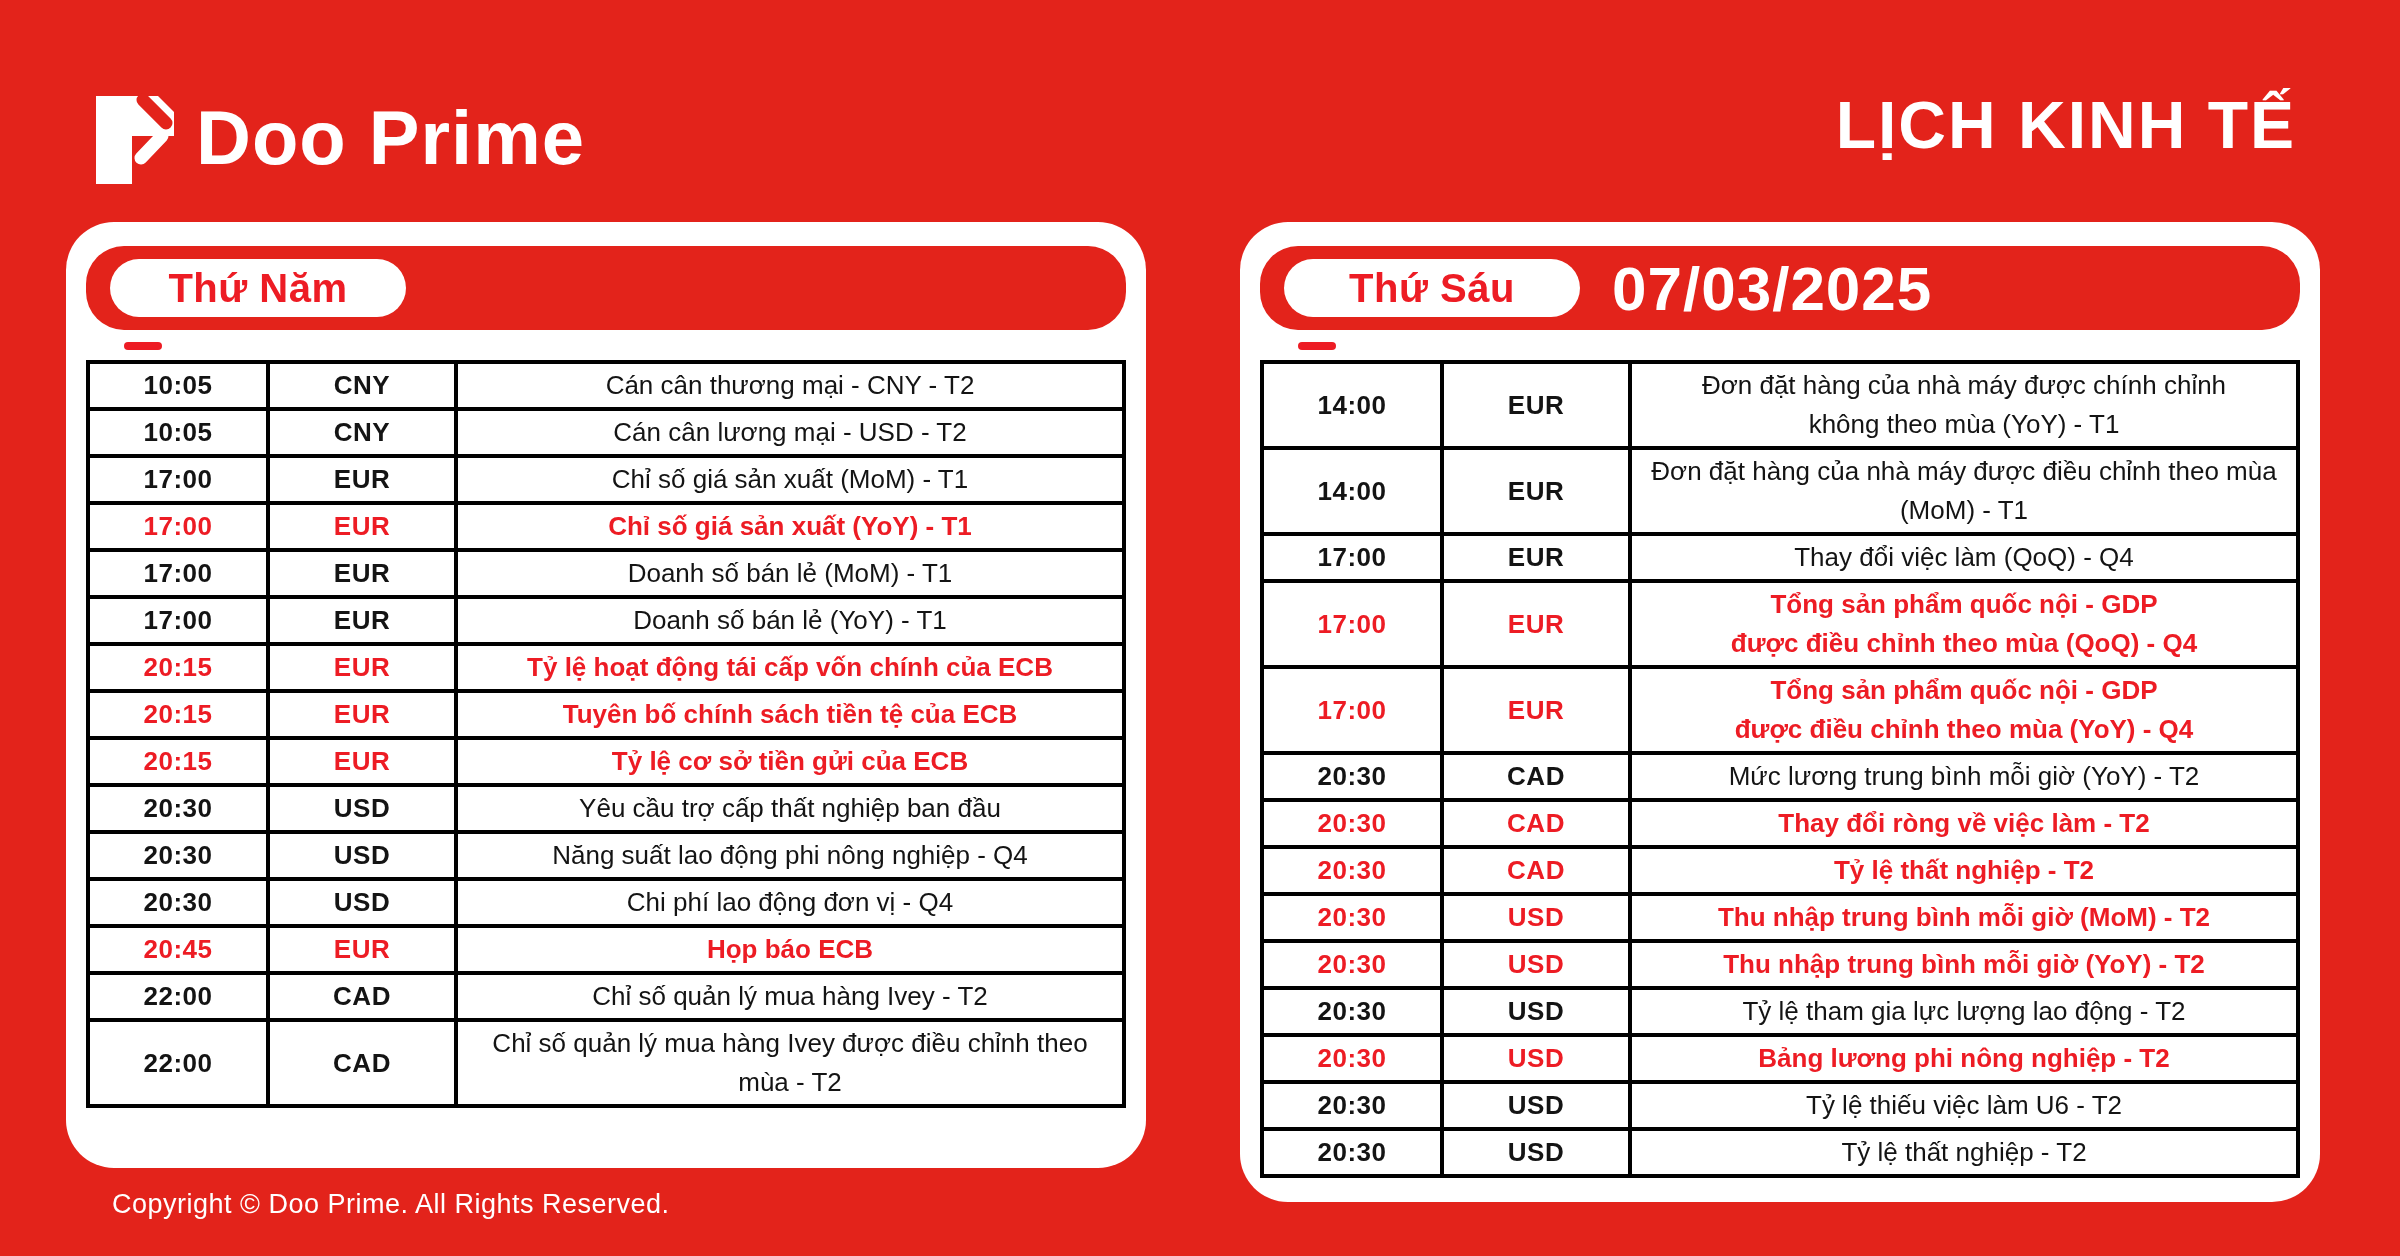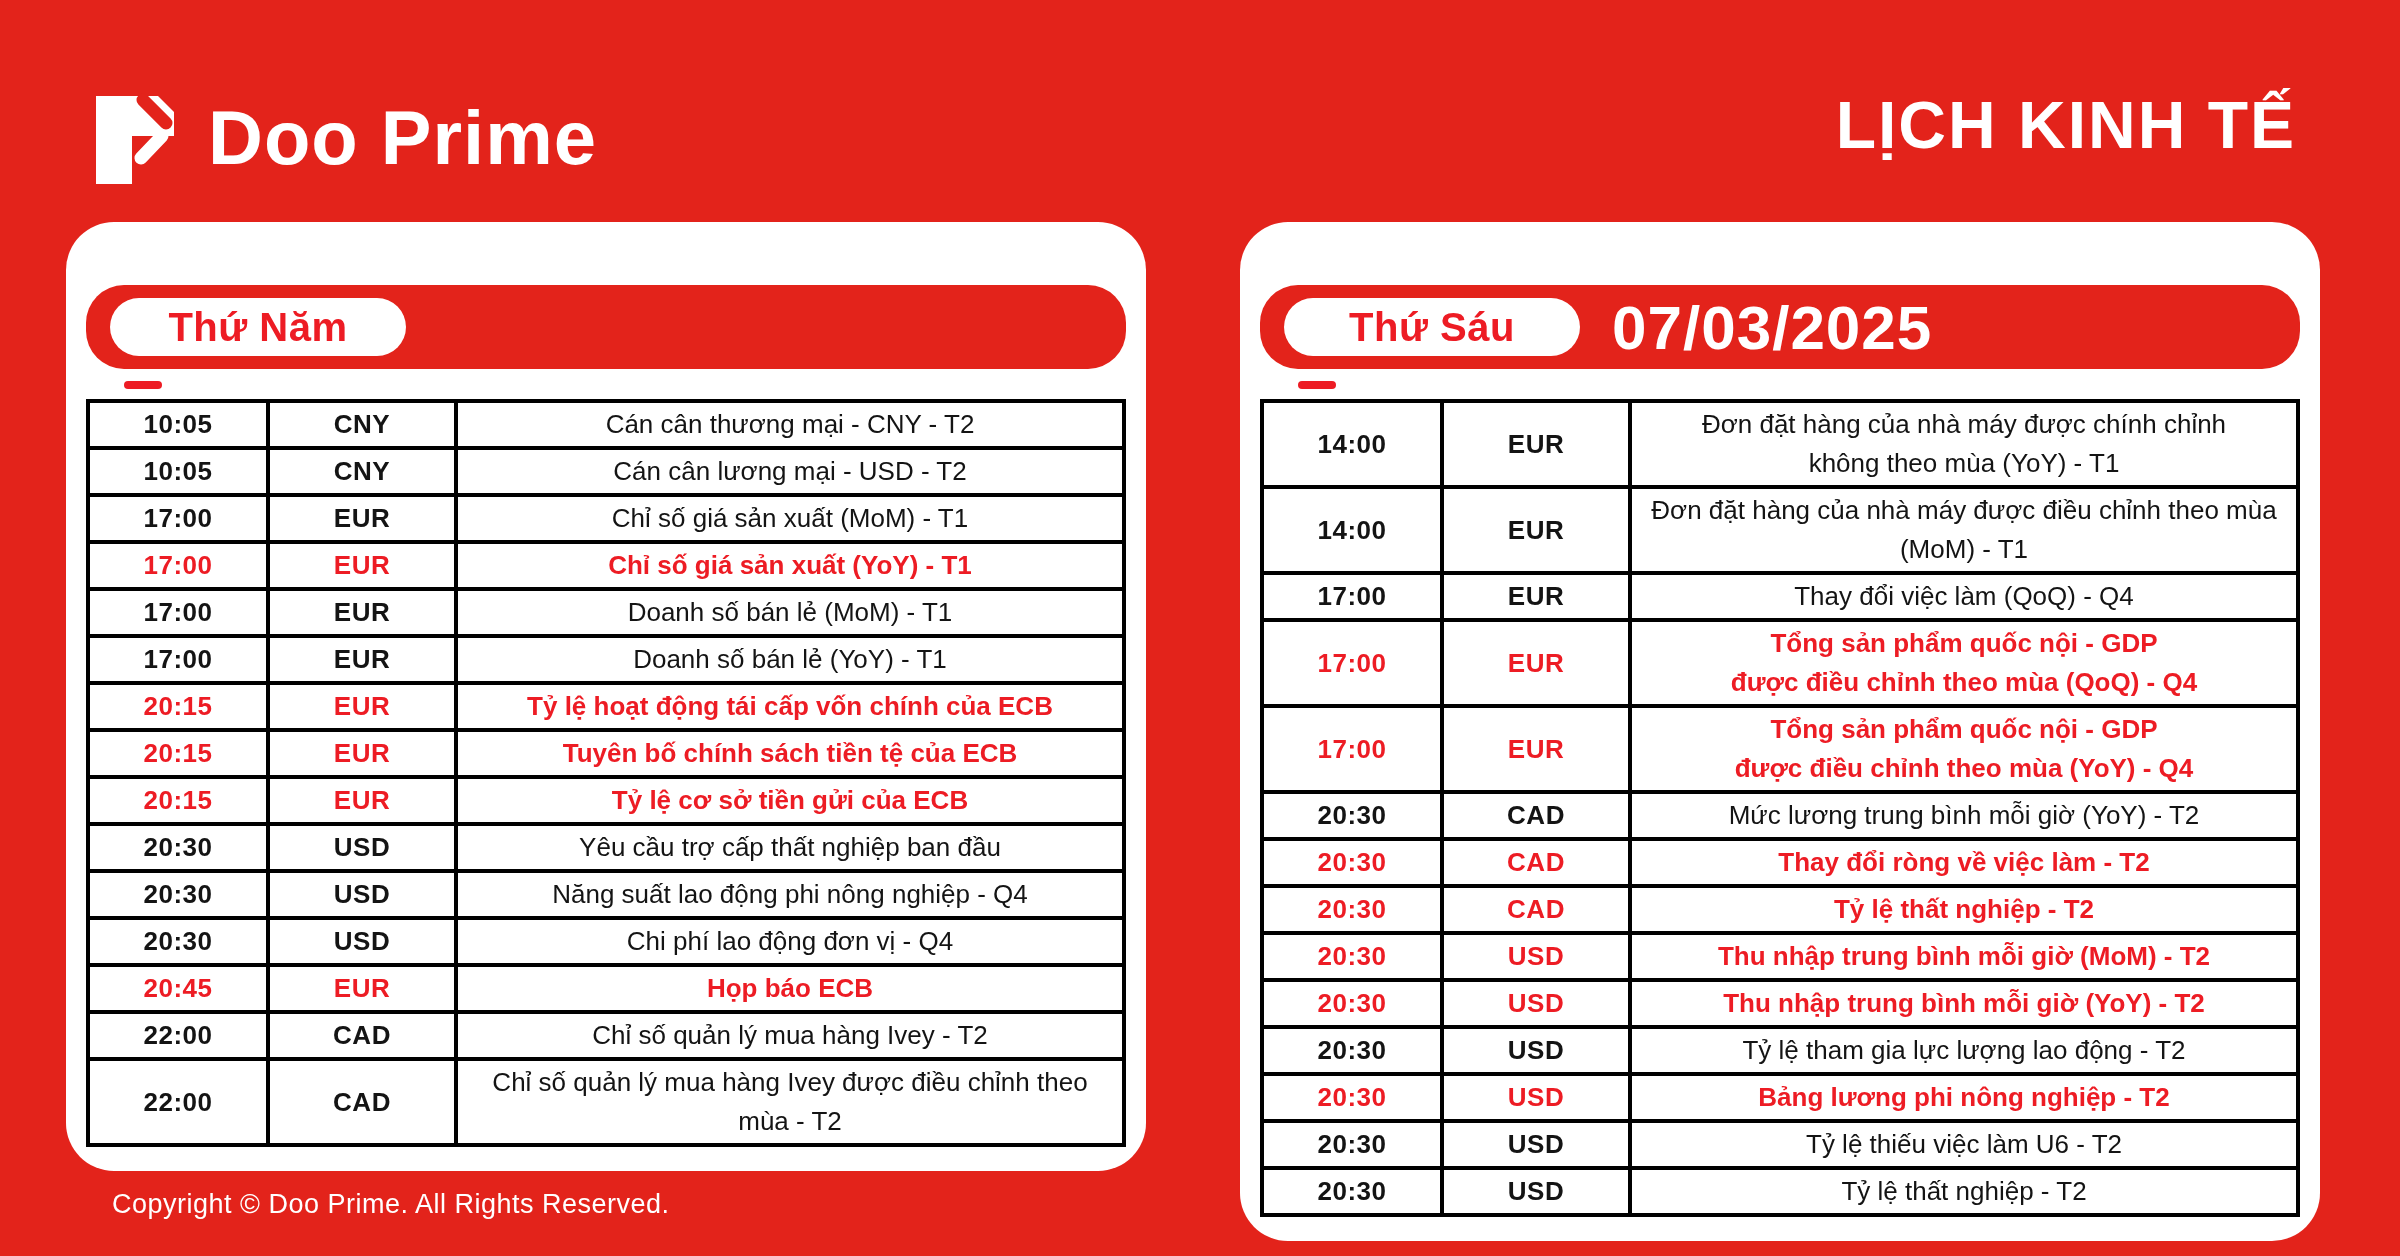--- a/index.html
+++ b/index.html
@@ -13,41 +13,41 @@
   html,body{width:2400px;height:1256px;}
   body{
     position:relative;
     background:var(--red);
     font-family:"Liberation Sans","DejaVu Sans",sans-serif;
     overflow:hidden;
   }
   
   .logo{
     position:absolute;left:96px;top:92px;
-    display:flex;align-items:center;gap:32px;
+    display:flex;align-items:center;gap:20px;
   }
   .logo-icon{width:80px;height:92px;display:block;}
   .logo-text{
     color:var(--white);font-size:76px;font-weight:700;letter-spacing:1px;line-height:1;
   }
   .page-title{
     position:absolute;right:104px;top:88px;
     color:var(--white);font-size:66px;font-weight:700;letter-spacing:2px;line-height:1.15;
   }
   
   .panel{
     position:absolute;top:222px;width:1080px;min-height:946px;
     background:var(--white);border-radius:48px;
     padding:24px 20px 24px 20px;
   }
   .panel.left{left:66px;}
   .panel.right{left:1240px;}
   .banner{
     height:84px;background:var(--red);border-radius:38px;
-    display:flex;align-items:center;padding:0 24px;margin-top:39px;
+    display:flex;align-items:center;padding:0 24px;
   }
   .day-pill{
     width:296px;height:58px;background:var(--white);border-radius:29px;
     display:flex;align-items:center;justify-content:center;flex:0 0 auto;
   }
   .day-pill span{
     color:var(--red-text);font-size:40px;font-weight:700;letter-spacing:0.5px;
   }
   .banner-date{
     margin-left:32px;color:var(--white);font-size:62px;font-weight:700;letter-spacing:1px;white-space:nowrap;

